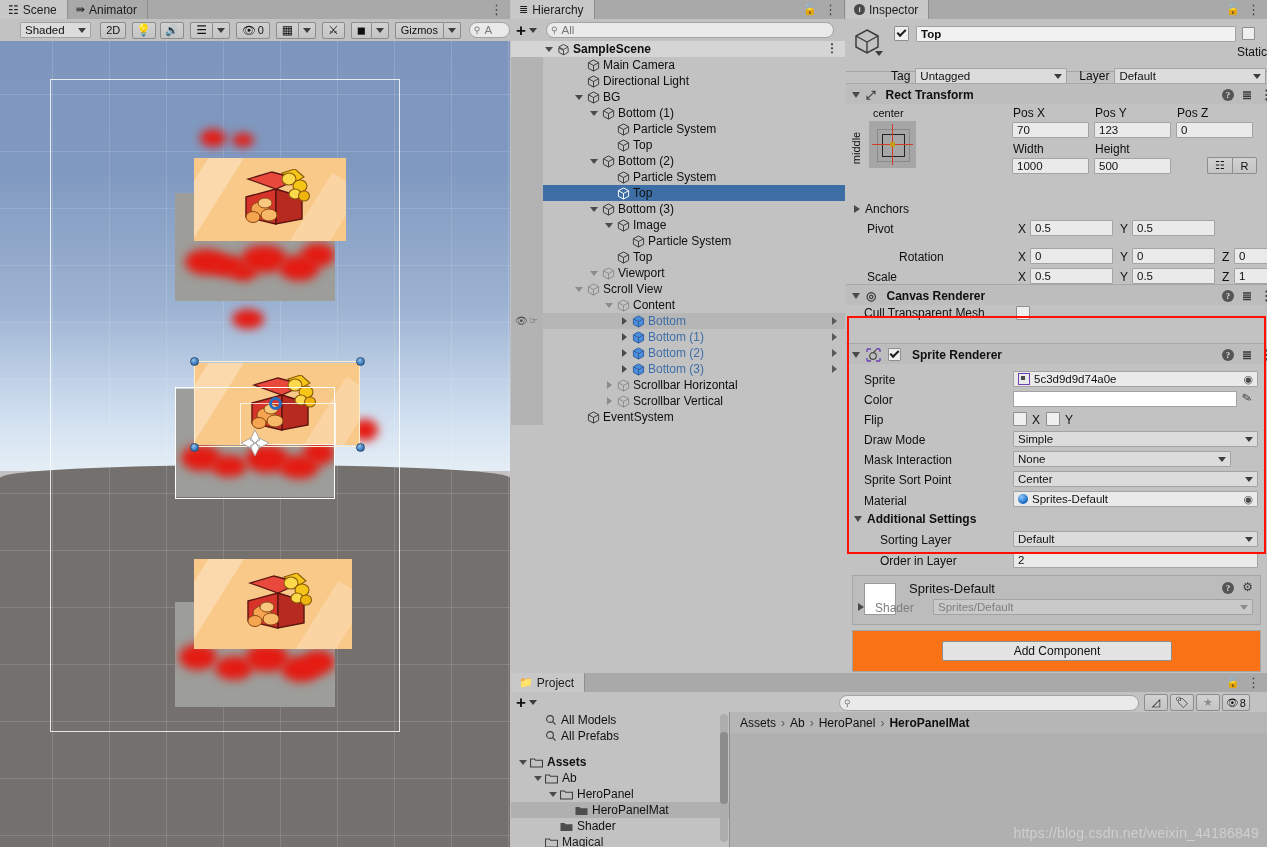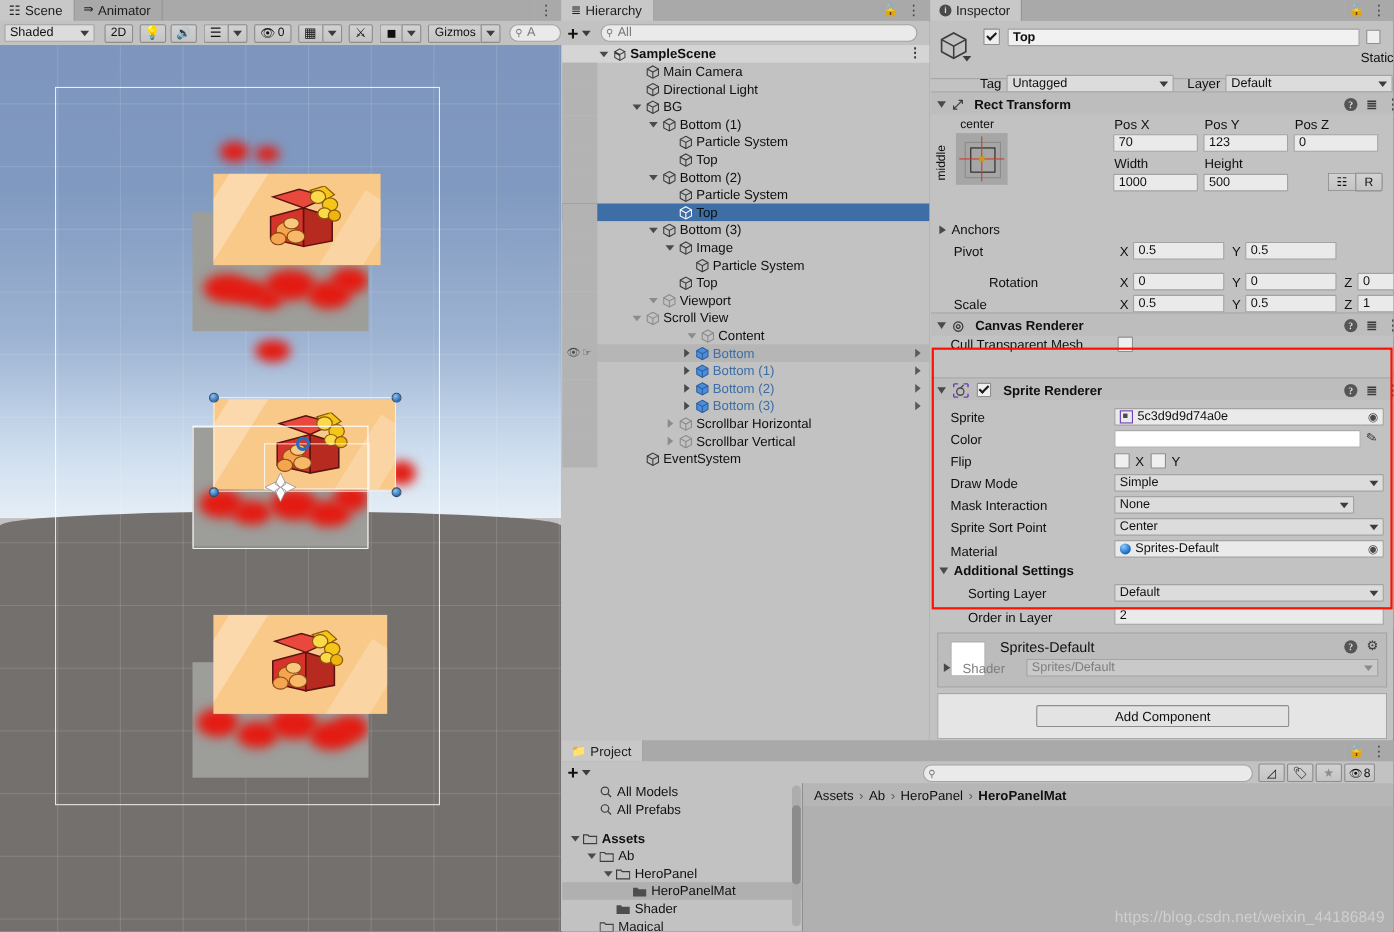--- a/index.html
+++ b/index.html
@@ -279,21 +279,21 @@
         <span style="font-size:11px;line-height:1;">⇛</span>
         <span>Animator</span>
       </div>
       <div class="tabfill"></div>
       <div class="tabicons">
         <span style="line-height:3px;font-size:13px;color:#3a3a3a;">⋮</span>
       </div>
     </div>
 
     <div class="toolrow" id="scene-toolbar">
-      <div class="popup" style="width:112px;margin-left:4px;">
+      <div class="popup" style="width:112px;margin-left:20px;">
         <span>Shaded</span>
         <span class="caret"></span>
       </div>
       <div class="btn" style="margin-left:9px;width:26px;">
         <span>2D</span>
       </div>
       <div class="btn" style="margin-left:6px;width:24px;">
         <span style="font-size:12px;">💡</span>
       </div>
       <div class="btn" style="margin-left:4px;width:24px;">
@@ -692,21 +692,21 @@
                 <svg width="13" height="13" viewBox="0 0 14 14">
                   <path d="M7 1 L12.5 4 L12.5 10 L7 13 L1.5 10 L1.5 4 Z" fill="none" stroke="#8b8b8b" stroke-width="1.05"></path>
                   <path d="M1.5 4 L7 7 L12.5 4 M7 7 L7 13" fill="none" stroke="#8b8b8b" stroke-width="1.05"></path>
                 </svg>
               </span>
               <span class="lbl">Scroll View</span>
             </div>
           </div>
           <div class="hrow dim">
             <div class="gutter"></div>
-            <div style="display: flex; align-items: center; position: relative; z-index: 1; padding-left: 92px; margin-left: 20px;">
+            <div style="display: flex; align-items: center; position: relative; z-index: 1; padding-left: 92px;">
               <span class="arrow">
                 <span style="width:0;height:0;border-left:4px solid transparent;border-right:4px solid transparent;border-top:5.5px solid #8b8b8b;"></span>
               </span>
               <span class="cube" style="margin-left: 2px;">
                 <svg width="13" height="13" viewBox="0 0 14 14">
                   <path d="M7 1 L12.5 4 L12.5 10 L7 13 L1.5 10 L1.5 4 Z" fill="none" stroke="#8b8b8b" stroke-width="1.05"></path>
                   <path d="M1.5 4 L7 7 L12.5 4 M7 7 L7 13" fill="none" stroke="#8b8b8b" stroke-width="1.05"></path>
                 </svg>
               </span>
               <span class="lbl">Content</span>
@@ -1089,21 +1089,21 @@
         <span class="help-icon" style="position:absolute;right:26px;top:6px;">?</span>
         <span style="position:absolute;right:7px;top:4px;font-size:12px;color:#3a3a3a;">⚙</span>
         <span class="tri-right" style="position:absolute;left:5px;top:27px;"></span>
         <span class="lbl" style="position:absolute;left:22px;top:25px;color:#7e7e7e;">Shader</span>
         <div class="popup" style="position:absolute;left:80px;top:23px;width:320px;color:#7e7e7e;background:#c9c9c9;">
           <span>Sprites/Default</span>
           <span class="caret" style="border-top-color:#8a8a8a;"></span>
         </div>
       </div>
 
-      <div style="position:absolute;left:6px;top:611px;width:409px;height:42px;background:#e5e5e5;border:1px solid #a5a5a5;box-sizing:border-box;">
+      <div style="position:absolute;left:6px;top:611px;width:409px;height:42px;background:#f97316;border:1px solid #a5a5a5;box-sizing:border-box;">
         <div class="btn" style="position:absolute;left:89px;top:10px;width:230px;height:20px;background:#e3e3e3;">
           <span style="font-size:12px;">Add Component</span>
         </div>
       </div>
     </div>
 
   </div>
 
   <div class="redbox" style="left:847px;top:316px;width:419px;height:238px;"></div>
 

